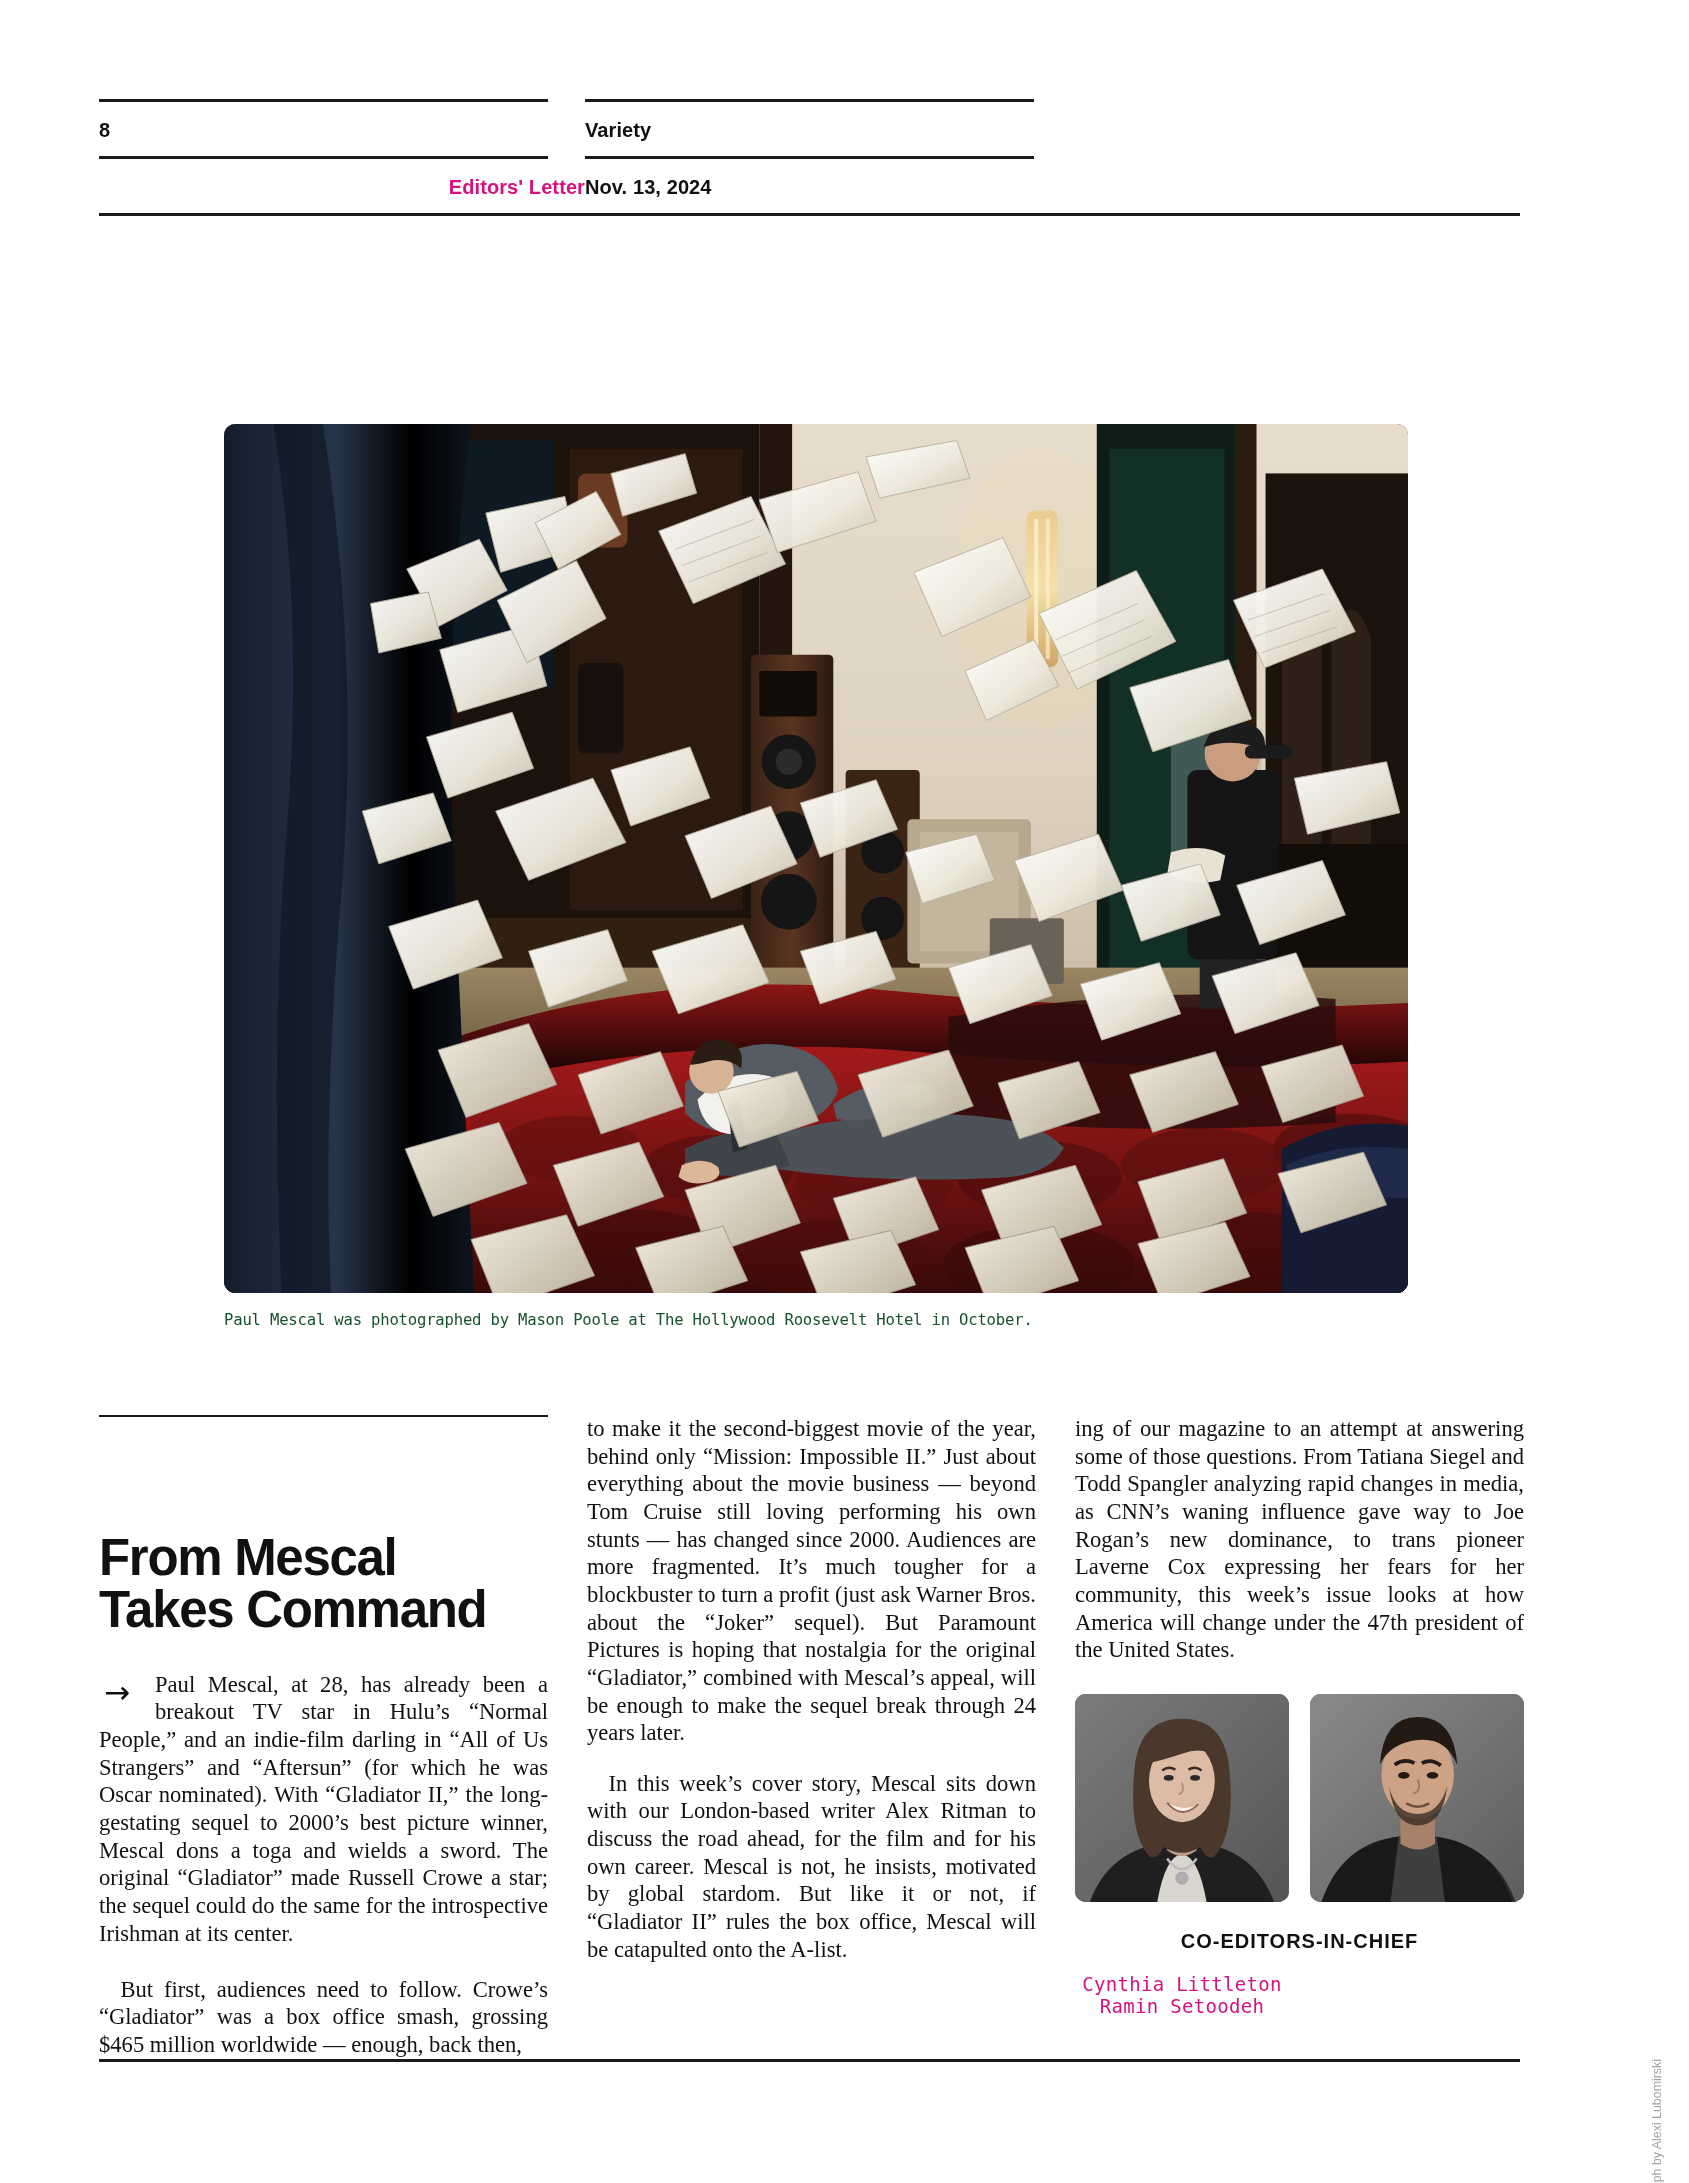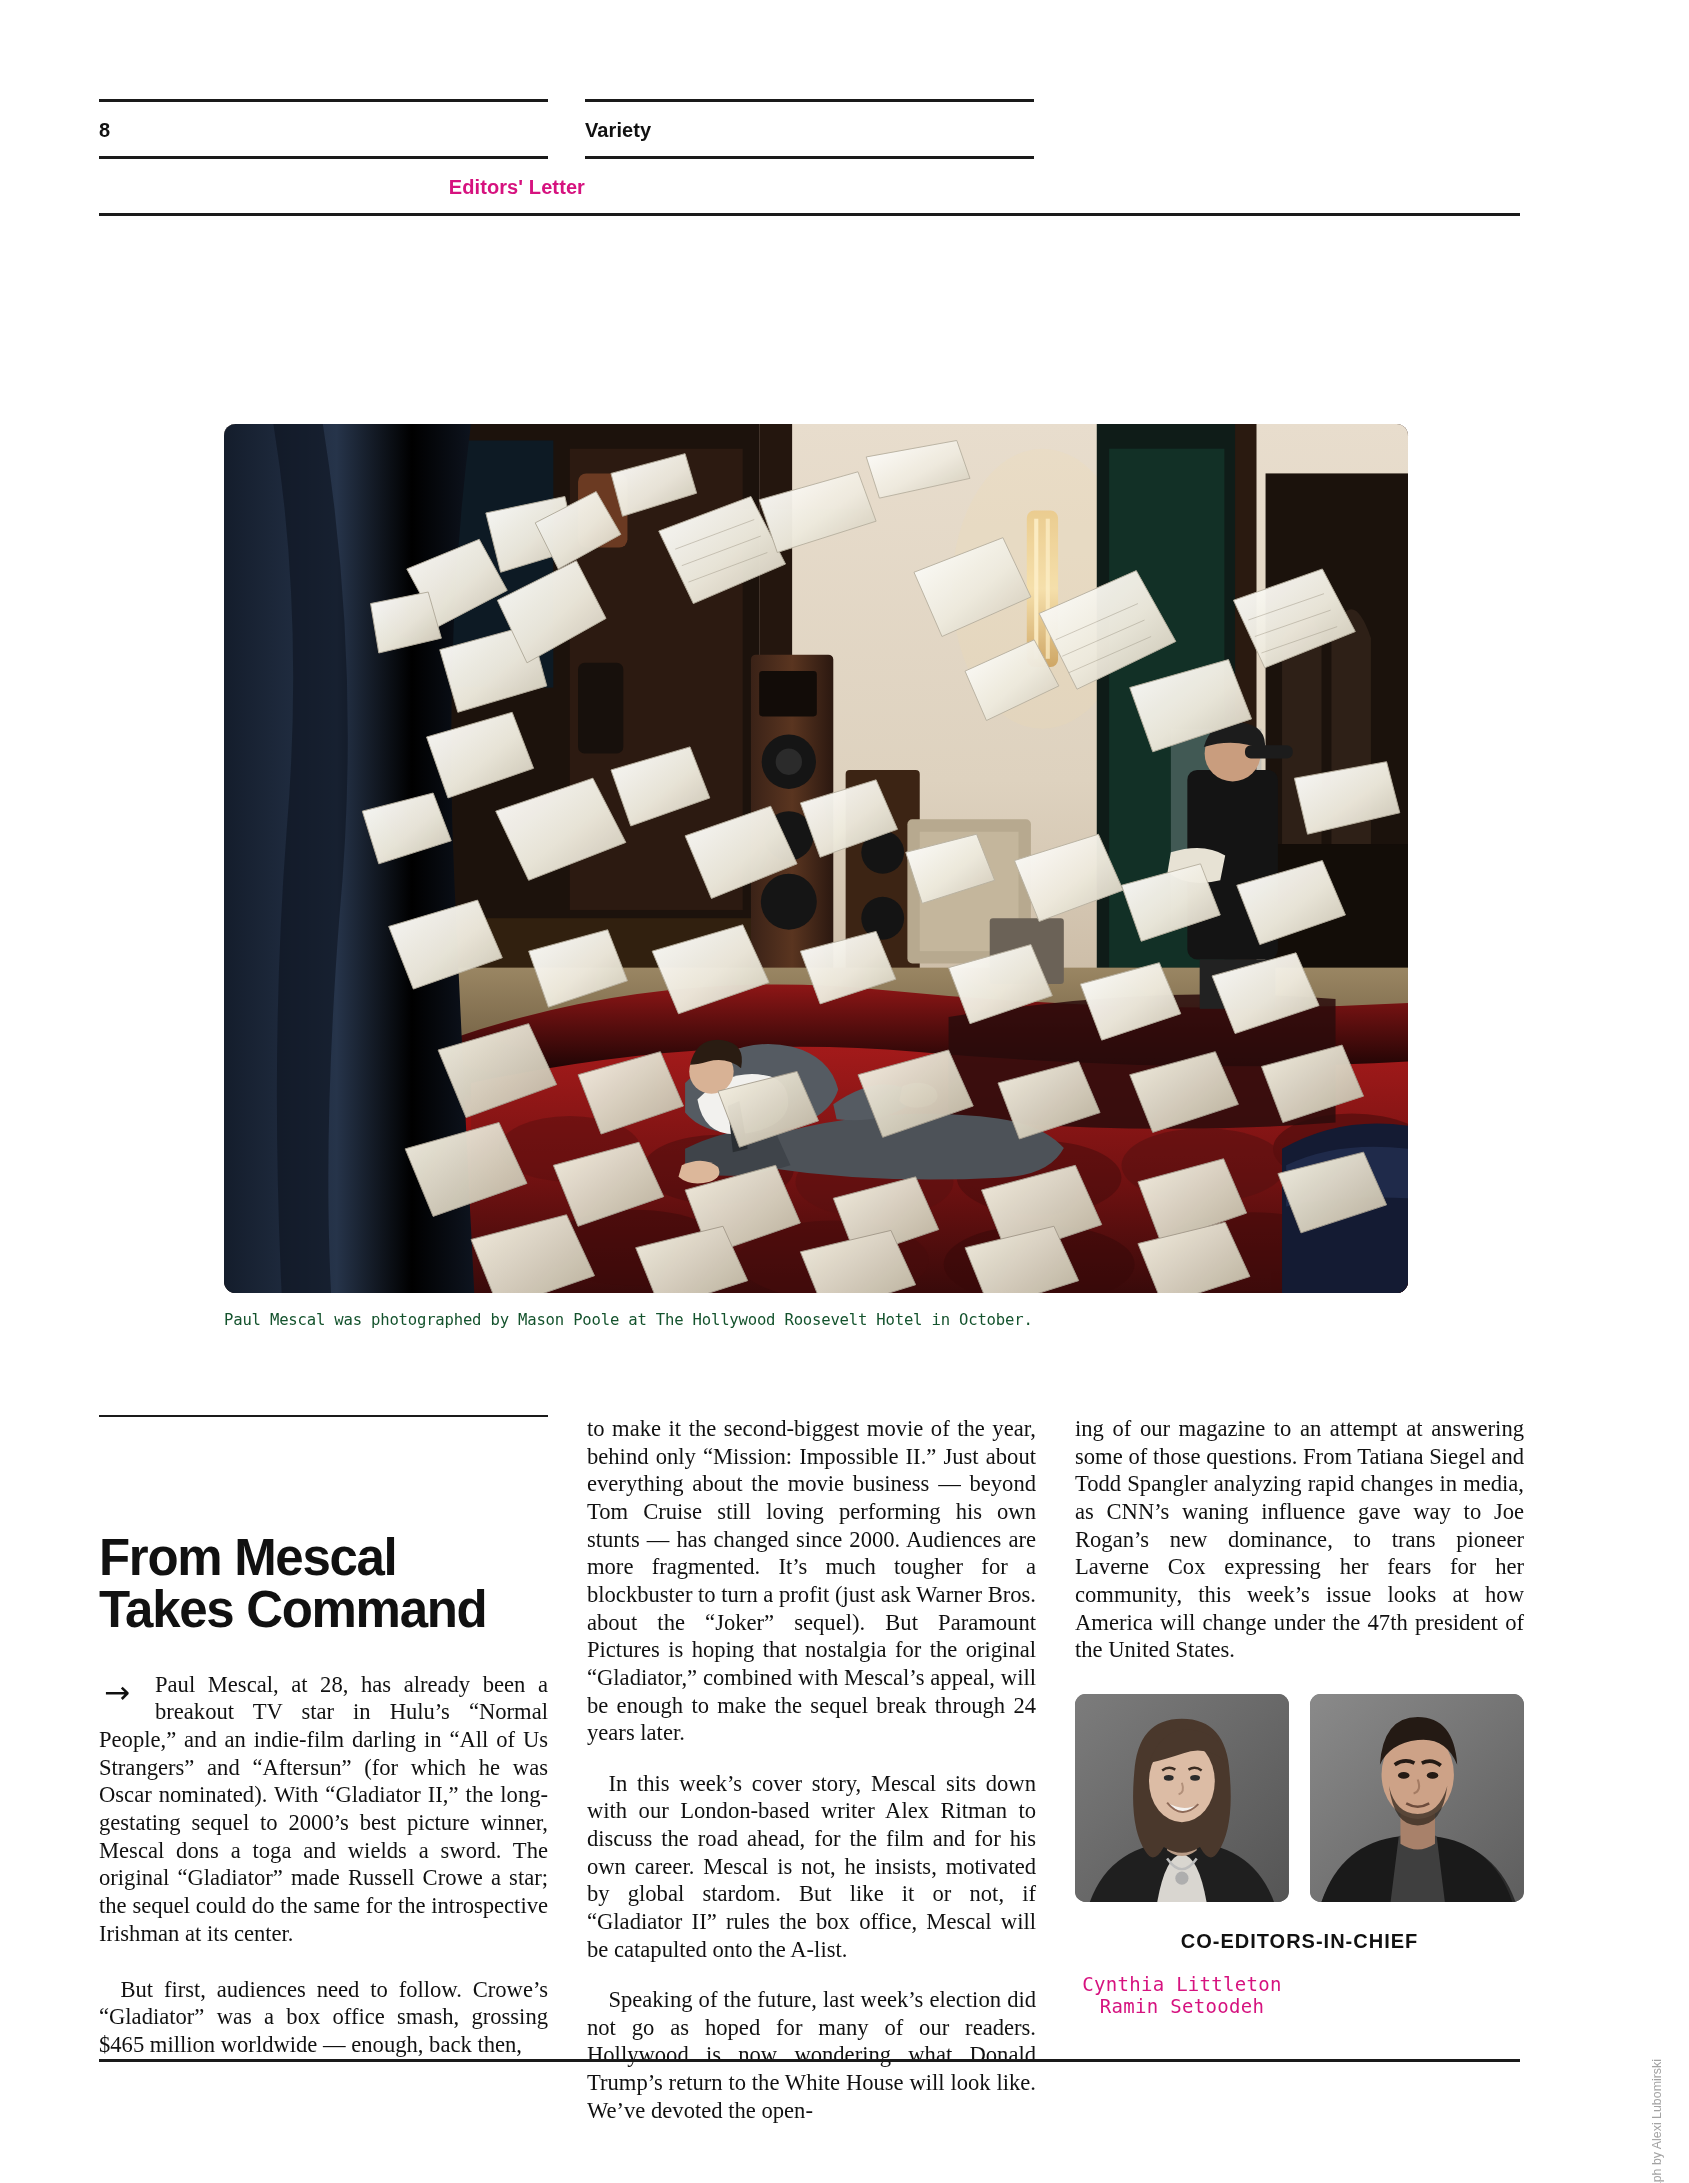--- a/index.html
+++ b/index.html
@@ -230,20 +230,23 @@
     </div>
     <div class="mh-cell-right">
       <div class="mh-label">Variety</div>
       <div class="mh-rule-mid-right"></div>
     </div>
   </div>
 
   <div class="mh-row">
     <div class="mh-cell-left">
       <div class="mh-label pink">Editors' Letter</div>
+    </div>
+    <div class="mh-cell-right">
+      <div class="mh-label">Nov. 13, 2024</div>
     </div>
   </div>
 
   <div class="mh-rule-full"></div>
 </div>
 
 <div class="hero-wrap">
   <div class="hero-photo">
     <svg viewBox="0 0 1438 1055" preserveAspectRatio="none">
       <defs>
@@ -472,21 +475,20 @@
     </h1>
     <p class="body-serif drop-indent">
       <span class="arrow-glyph">→</span><span>Paul Mescal, at 28, has already been a breakout TV star in Hulu’s “Normal People,” and an indie-film darling in “All of Us Strangers” and “Aftersun” (for which he was Oscar nominated). With “Gladiator II,” the long-gestating sequel to 2000’s best picture winner, Mescal dons a toga and wields a sword. The original “Gladiator” made Russell Crowe a star; the sequel could do the same for the introspective Irishman at its center.</span>
     </p>
     <p class="body-serif para-indent">But first, audiences need to follow. Crowe’s “Gladiator” was a box office smash, grossing $465 million worldwide — enough, back then,</p>
   </div>
 
   <div class="col col-2">
     <p class="body-serif">to make it the second-biggest movie of the year, behind only “Mission: Impossible II.” Just about everything about the movie business — beyond Tom Cruise still loving performing his own stunts — has changed since 2000. Audiences are more fragmented. It’s much tougher for a blockbuster to turn a profit (just ask Warner Bros. about the “Joker” sequel). But Paramount Pictures is hoping that nostalgia for the original “Gladiator,” combined with Mescal’s appeal, will be enough to make the sequel break through 24 years later.</p>
     <p class="body-serif para-indent">In this week’s cover story, Mescal sits down with our London-based writer Alex Ritman to discuss the road ahead, for the film and for his own career. Mescal is not, he insists, motivated by global stardom. But like it or not, if “Gladiator II” rules the box office, Mescal will be catapulted onto the A-list.</p>
-    <p class="body-serif para-indent">Speaking of the future, last week’s election did not go as hoped for many of our readers. Hollywood is now wondering what Donald Trump’s return to the White House will look like. We’ve devoted the open-</p>
   </div>
 
   <div class="col col-3">
     <p class="body-serif">ing of our magazine to an attempt at answering some of those questions. From Tatiana Siegel and Todd Spangler analyzing rapid changes in media, as CNN’s waning influence gave way to Joe Rogan’s new dominance, to trans pioneer Laverne Cox expressing her fears for her community, this week’s issue looks at how America will change under the 47th president of the United States.</p>
 
     <div class="editors-block">
       <div class="portraits">
 
         <div class="portrait">
           <svg viewBox="0 0 260 253" preserveAspectRatio="none">

